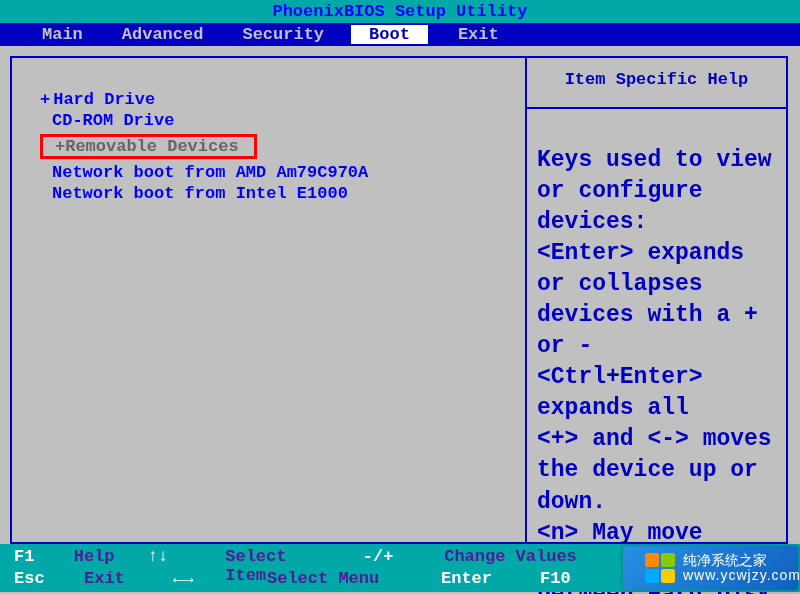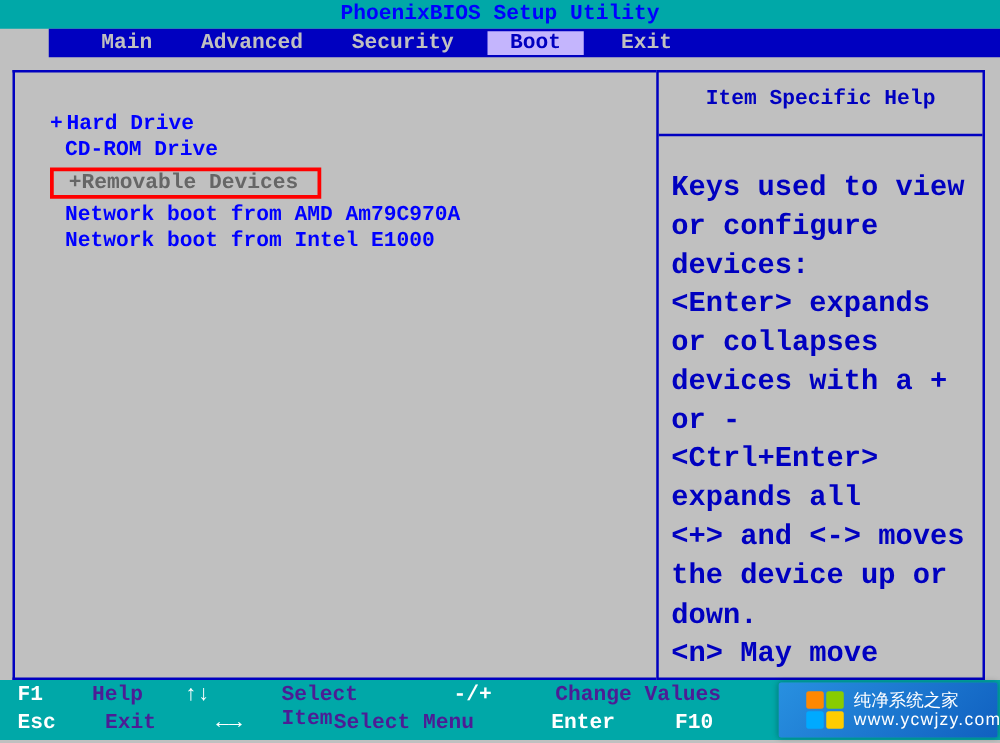--- a/index.html
+++ b/index.html
@@ -21,29 +21,28 @@
       background: #00a8a8;
       color: #0000ff;
       text-align: center;
       padding: 2px 0;
       font-size: 17px;
     }
     .menu-bar {
       background: #0000c0;
       display: flex;
       padding: 2px 0;
-      margin-left: 39px;
     }
     .menu-item {
       color: #c0c0c0;
       padding: 0 20px;
       font-size: 17px;
     }
     .menu-item.active {
-      background: #c4b5fd;
+      background: #ffffff;
       color: #0000c0;
     }
     .menu-main { margin-left: 30px; padding: 0 12px; }
     .menu-advanced { margin-left: 15px; padding: 0 12px; }
     .menu-security { margin-left: 15px; padding: 0 12px; }
     .menu-boot { margin-left: 15px; padding: 0 18px; }
     .menu-exit { margin-left: 12px; padding: 0 18px; }
     .content-area {
       background: #c0c0c0;
       height: 498px;
@@ -88,21 +87,21 @@
       height: 488px;
       border: 2px solid #0000c0;
       padding: 12px 10px;
       color: #0000c0;
     }
     .help-title {
       text-align: center;
       color: #0000c0;
       padding-bottom: 18px;
       border-bottom: 2px solid #0000c0;
-      margin: -12px -10px 26px -10px;
+      margin: -12px -10px 36px -10px;
       padding-top: 12px;
     }
     .help-text {
       color: #0000c0;
       line-height: 1.35;
       font-size: 23px;
     }
     .footer {
       background: #00a8a8;
       height: 48px;

